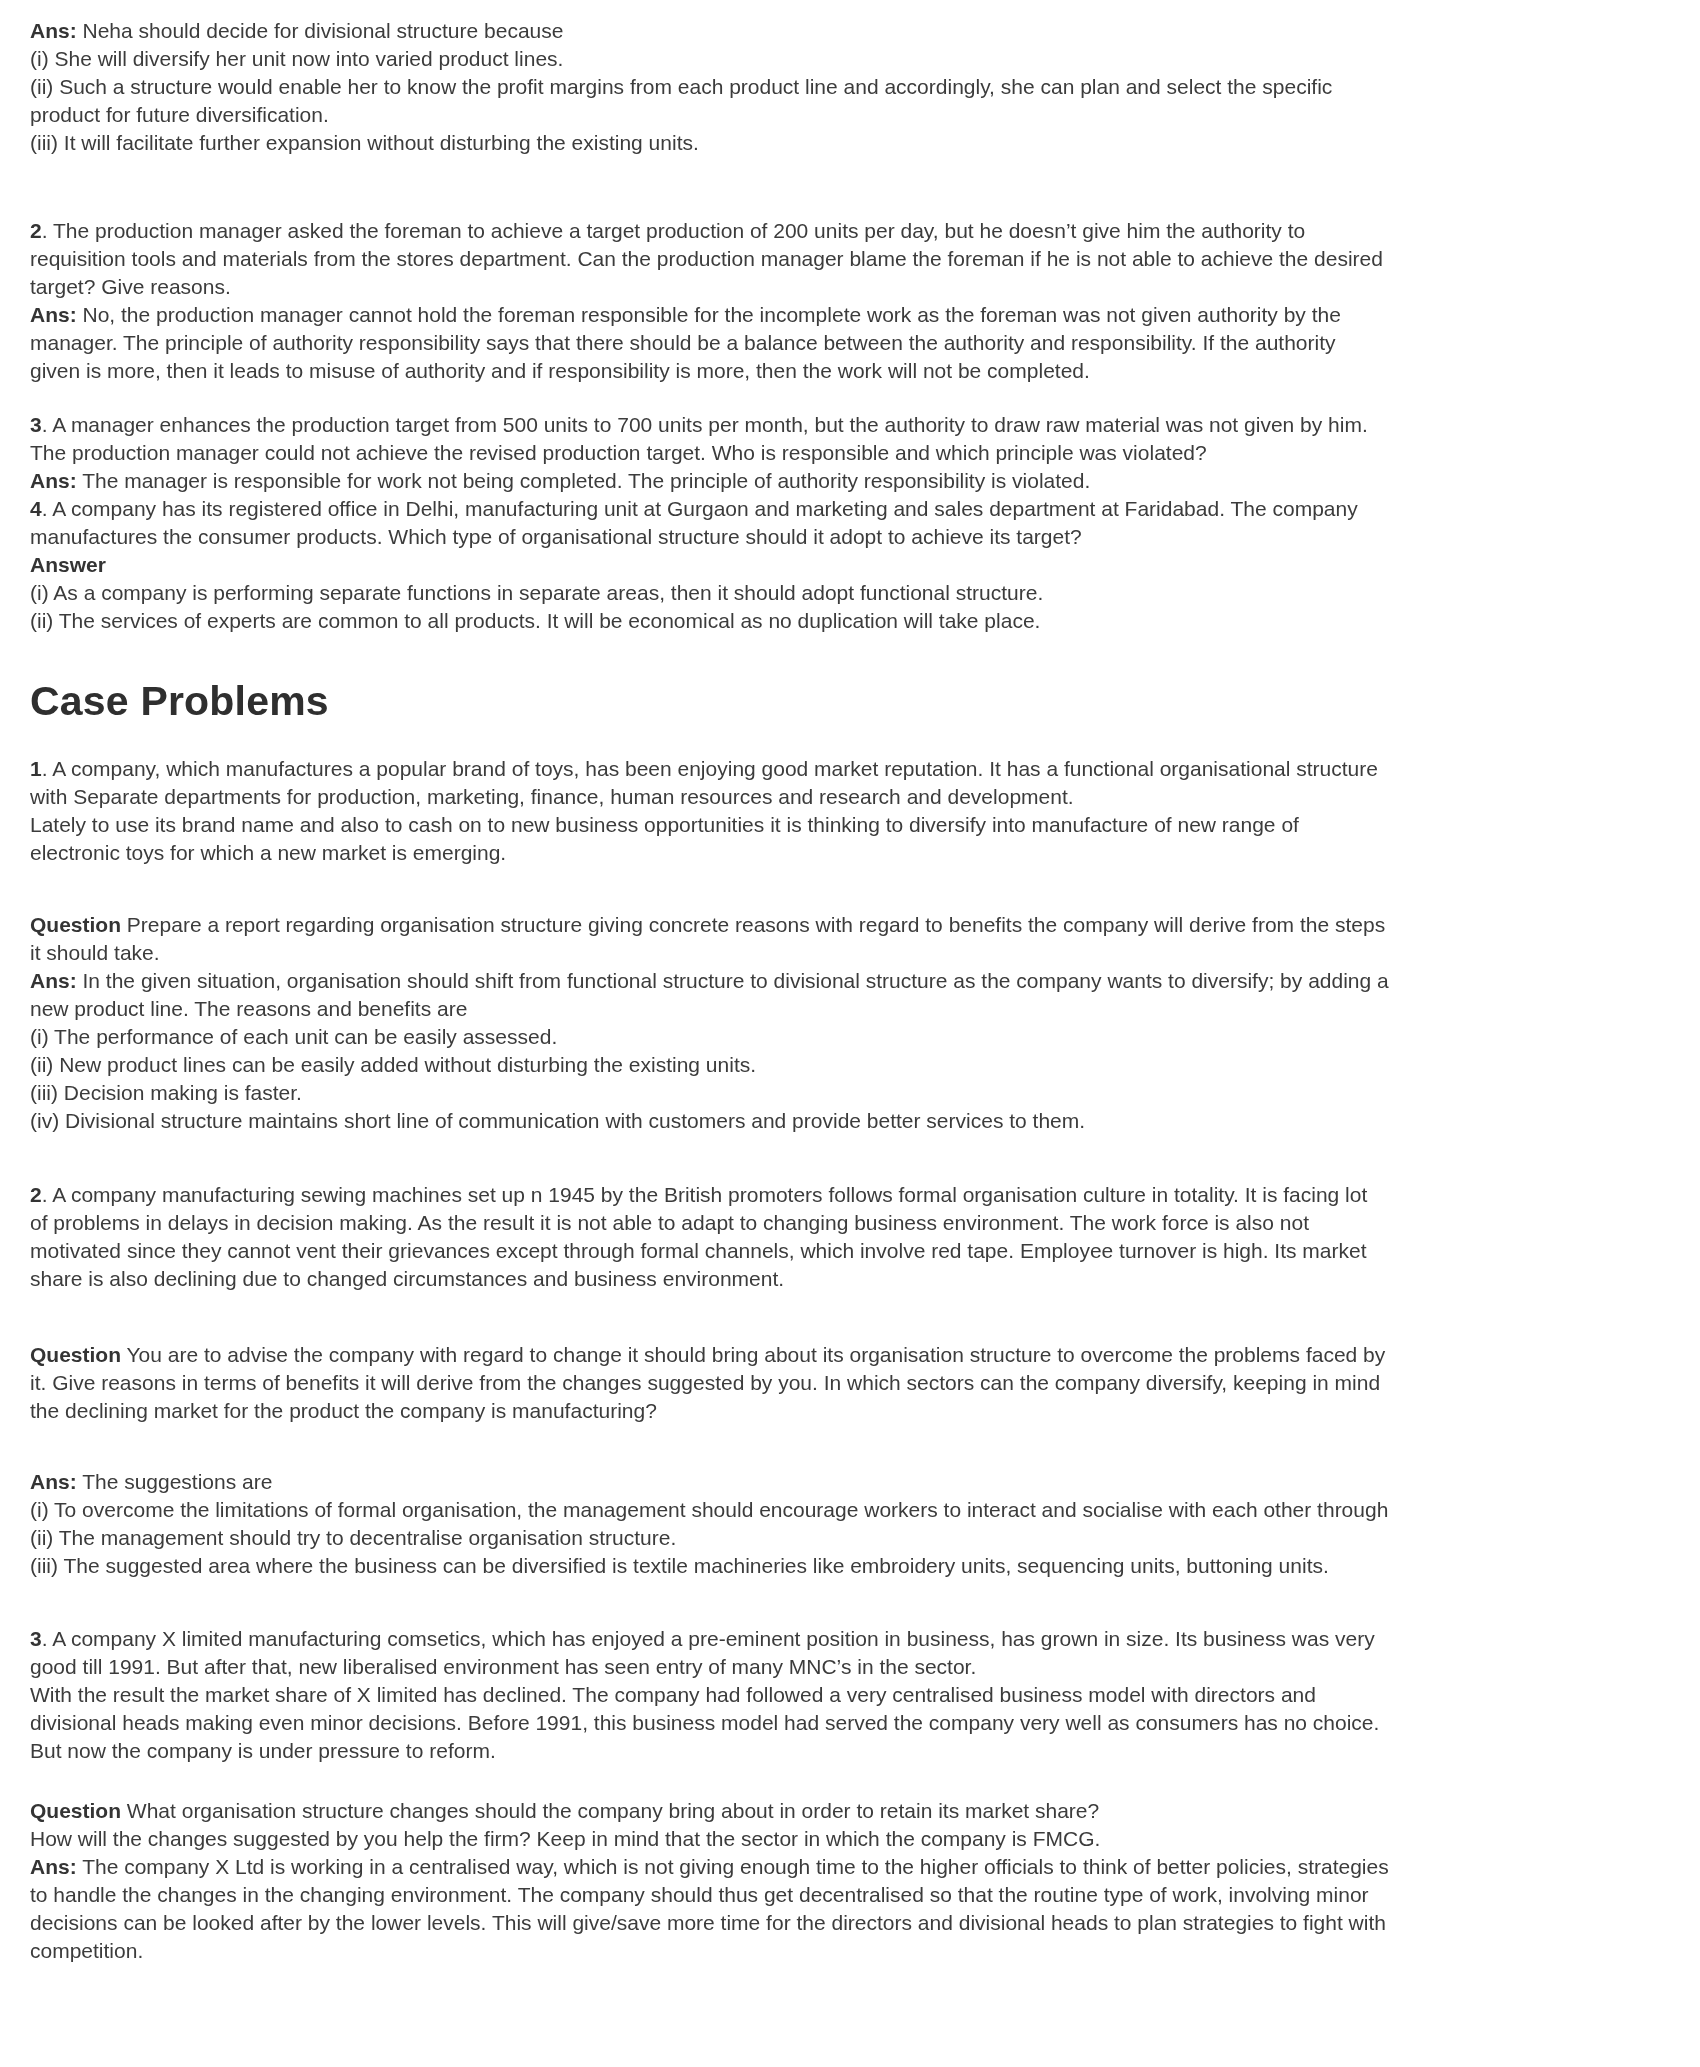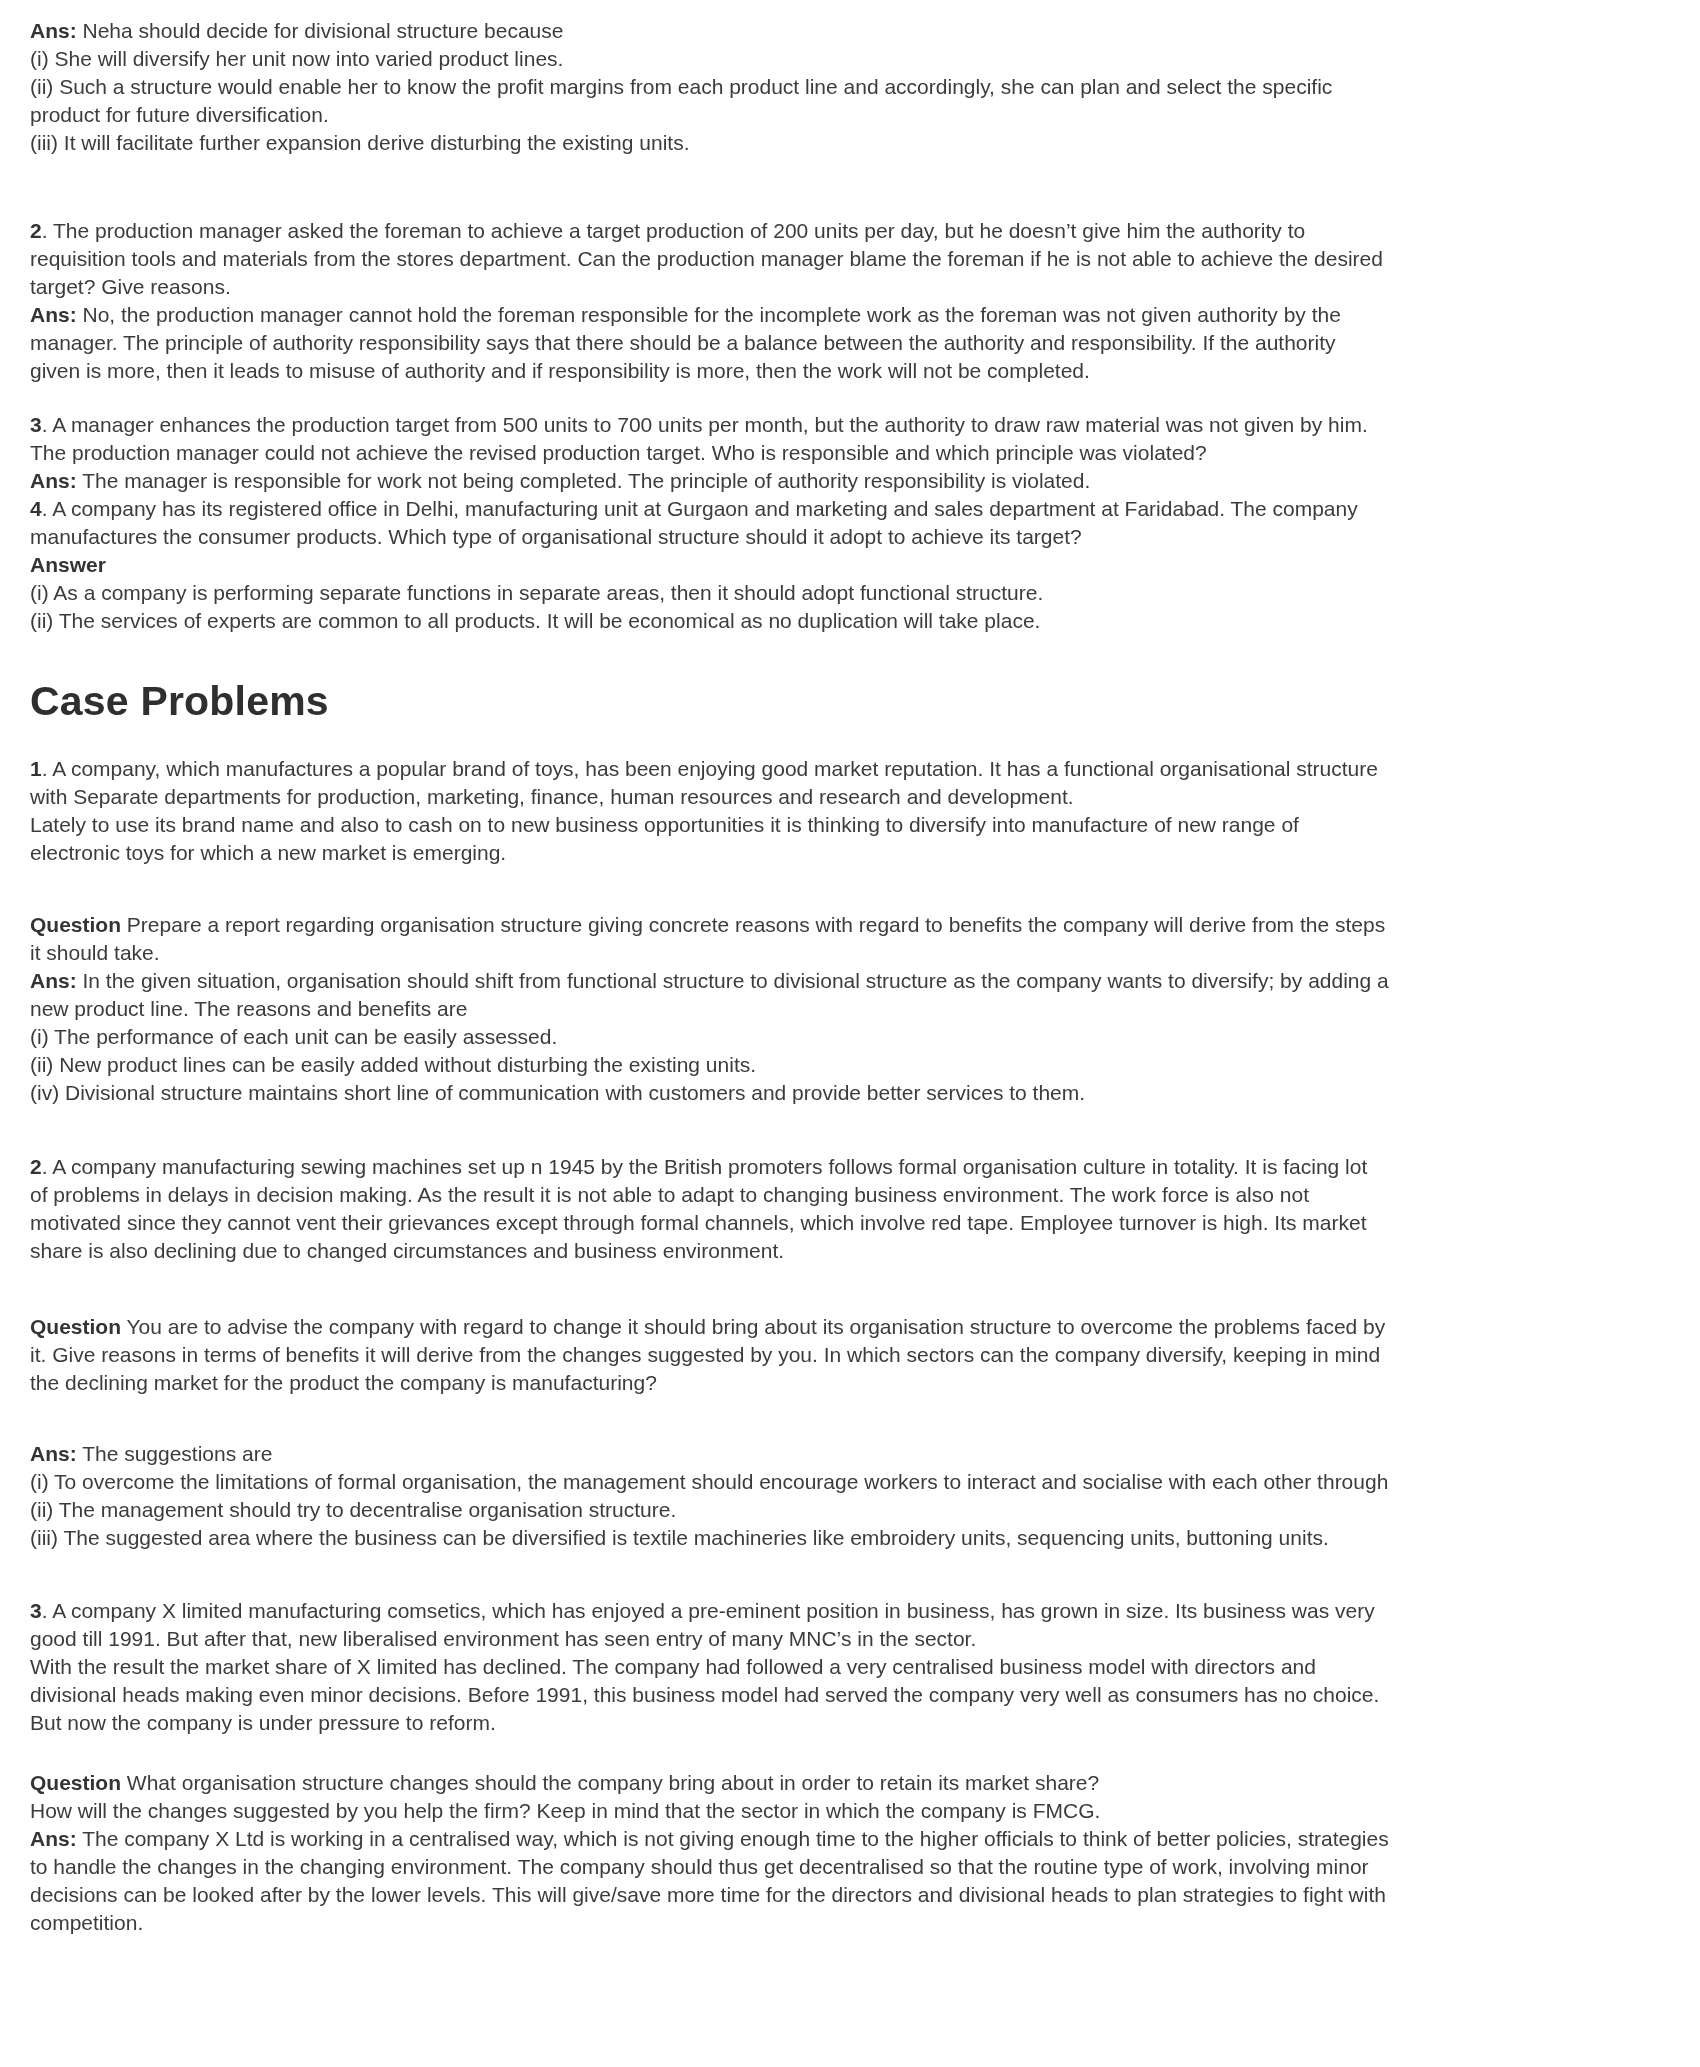--- a/index.html
+++ b/index.html
@@ -39,21 +39,21 @@
 </head>
 <body>
 
 <div class="page">
 
   <section class="block" style="margin-bottom:60px">
     <div class="ln"><b>Ans:</b><span> Neha should decide for divisional structure because</span></div>
     <div class="ln"><b></b><span>(i) She will diversify her unit now into varied product lines.</span></div>
     <div class="ln"><b></b><span>(ii) Such a structure would enable her to know the profit margins from each product line and accordingly, she can plan and select the specific</span></div>
     <div class="ln"><b></b><span>product for future diversification.</span></div>
-    <div class="ln"><b></b><span>(iii) It will facilitate further expansion derive disturbing the existing units.</span></div>
+    <div class="ln"><b></b><span>(iii) It will facilitate further expansion without disturbing the existing units.</span></div>
   </section>
 
   <section class="block" style="margin-bottom:26px">
     <div class="ln"><b>2</b><span>. The production manager asked the foreman to achieve a target production of 200 units per day, but he doesn’t give him the authority to</span></div>
     <div class="ln"><b></b><span>requisition tools and materials from the stores department. Can the production manager blame the foreman if he is not able to achieve the desired</span></div>
     <div class="ln"><b></b><span>target? Give reasons.</span></div>
     <div class="ln"><b>Ans:</b><span> No, the production manager cannot hold the foreman responsible for the incomplete work as the foreman was not given authority by the</span></div>
     <div class="ln"><b></b><span>manager. The principle of authority responsibility says that there should be a balance between the authority and responsibility. If the authority</span></div>
     <div class="ln"><b></b><span>given is more, then it leads to misuse of authority and if responsibility is more, then the work will not be completed.</span></div>
   </section>
@@ -78,20 +78,21 @@
     <div class="ln"><b></b><span>electronic toys for which a new market is emerging.</span></div>
   </section>
 
   <section class="block" style="margin-bottom:46px">
     <div class="ln"><b>Question</b><span> Prepare a report regarding organisation structure giving concrete reasons with regard to benefits the company will derive from the steps</span></div>
     <div class="ln"><b></b><span>it should take.</span></div>
     <div class="ln"><b>Ans:</b><span> In the given situation, organisation should shift from functional structure to divisional structure as the company wants to diversify; by adding a</span></div>
     <div class="ln"><b></b><span>new product line. The reasons and benefits are</span></div>
     <div class="ln"><b></b><span>(i) The performance of each unit can be easily assessed.</span></div>
     <div class="ln"><b></b><span>(ii) New product lines can be easily added without disturbing the existing units.</span></div>
+    <div class="ln"><b></b><span>(iii) Decision making is faster.</span></div>
     <div class="ln"><b></b><span>(iv) Divisional structure maintains short line of communication with customers and provide better services to them.</span></div>
   </section>
 
   <section class="block" style="margin-bottom:48px">
     <div class="ln"><b>2</b><span>. A company manufacturing sewing machines set up n 1945 by the British promoters follows formal organisation culture in totality. It is facing lot</span></div>
     <div class="ln"><b></b><span>of problems in delays in decision making. As the result it is not able to adapt to changing business environment. The work force is also not</span></div>
     <div class="ln"><b></b><span>motivated since they cannot vent their grievances except through formal channels, which involve red tape. Employee turnover is high. Its market</span></div>
     <div class="ln"><b></b><span>share is also declining due to changed circumstances and business environment.</span></div>
   </section>
 

